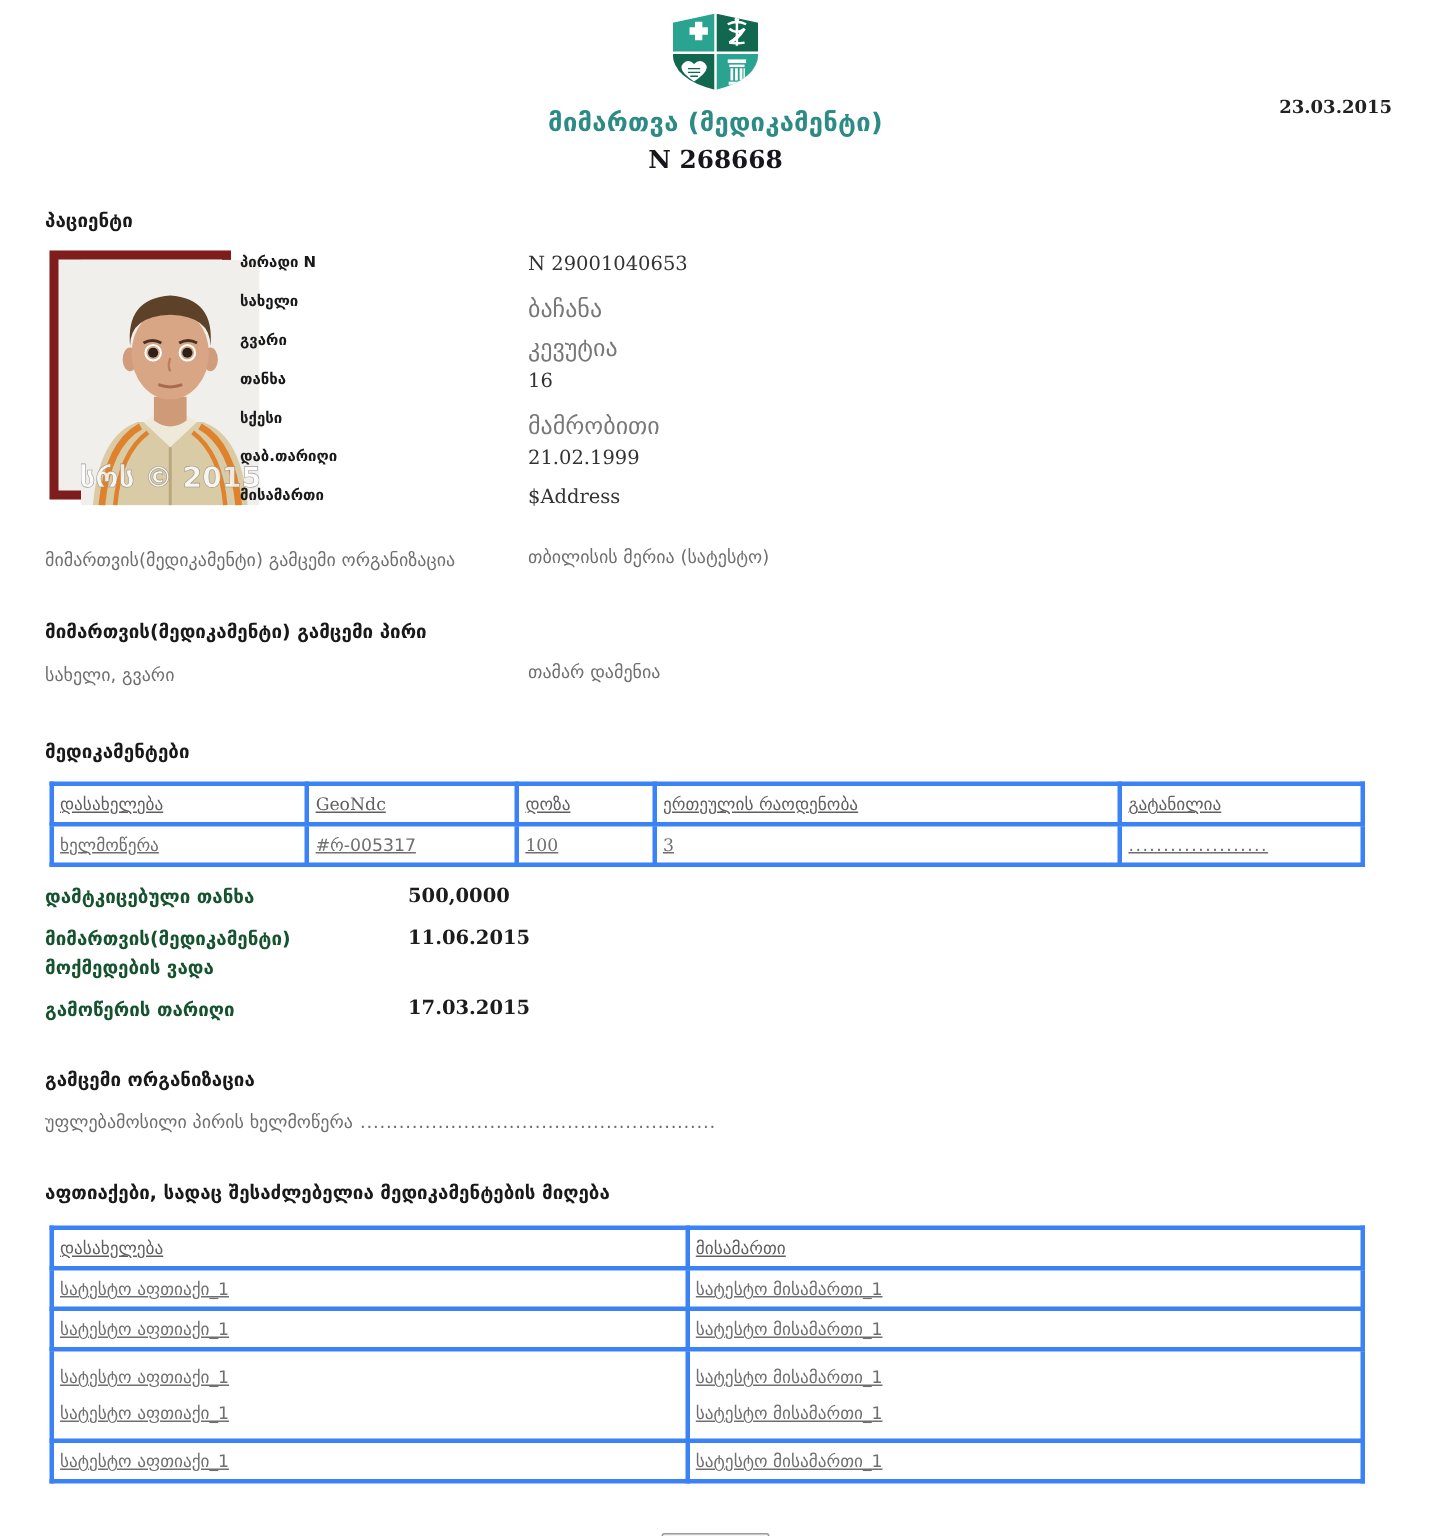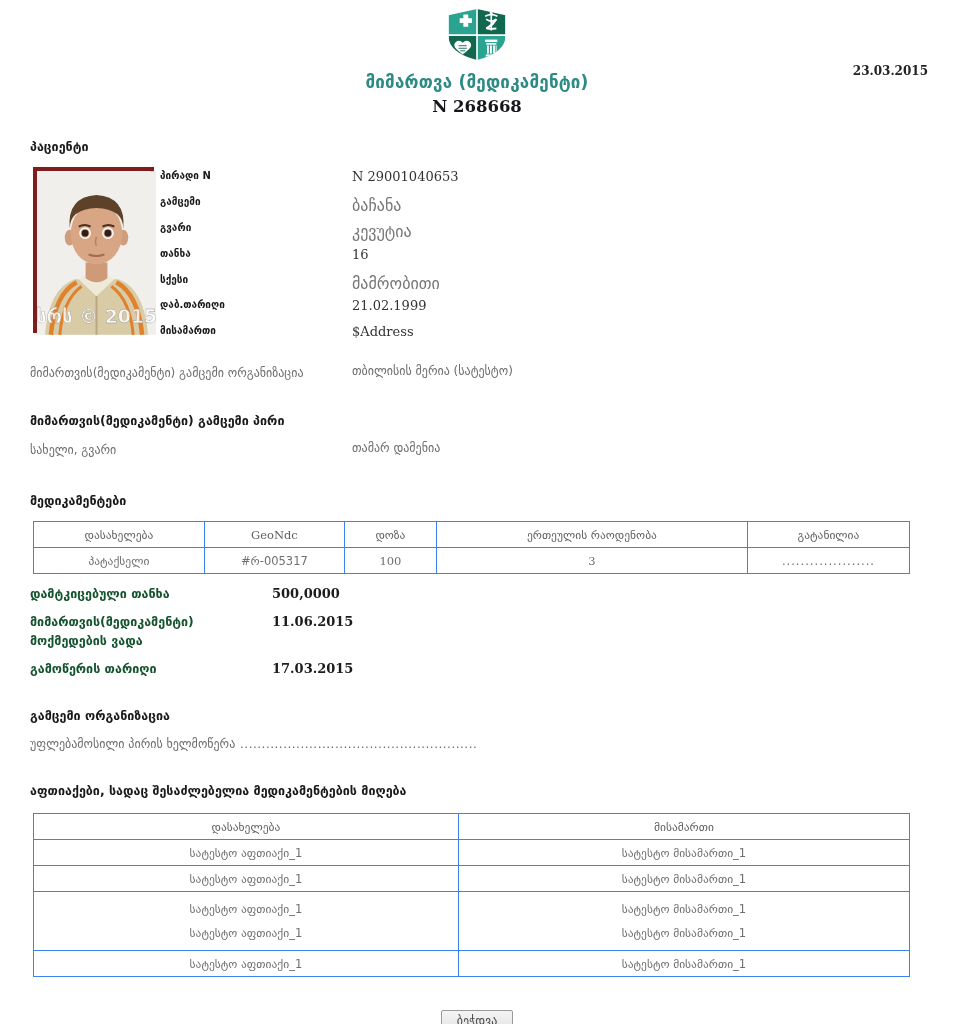--- a/index.html
+++ b/index.html
@@ -26,35 +26,35 @@
     position: absolute; top: 64px; right: 26px; font-size: 12px;
     font-weight: bold; color: #222; font-family: "DejaVu Serif", serif;
   }
 
   
   .section-heading { font-size: 12.5px; font-weight: bold; color: #191919; margin-left: 30px; }
 
   
   .patient-heading { margin-top: 23px; }
   .patient-block { display: flex; margin: 13px 0 0 33px; }
-  .photo-frame { width: 121px; height: 166px; border: 4px solid #7f1d1d; background: #f1efec; flex: 0 0 auto; }
+  .photo-frame { width: 121px; height: 166px; border: 6px solid #7f1d1d; background: #f1efec; flex: 0 0 auto; padding-left: 15px; }
   .photo-frame svg { display: block; }
   .patient-fields { margin-left: 6px; padding-top: 0; }
   .field-row { display: flex; align-items: flex-start; height: 25.9px; }
   .field-label { width: 192px; font-size: 10px; font-weight: bold; color: #191919; padding-top: 3px; }
   .field-value { font-size: 16px; color: #777; padding-top: 3px; }
   .field-value.val-dark { font-family: "DejaVu Serif", serif; color: #333; font-size: 13px; padding-top: 2px; }
 
   .pair-row { display: flex; margin-left: 30px; margin-top: 16px; }
   .pair-label { width: 322px; font-size: 12px; color: #6f6f6f; line-height: 1.55; }
   .pair-value { font-size: 12px; color: #6f6f6f; }
 
   
   table { border-collapse: collapse; margin-left: 33px; width: 877px; table-layout: fixed; }
-  th, td { border: 1px solid #3b82f6; font-weight: normal; font-size: 11.5px; color: #6f6f6f; text-align: center; padding: 5px 4px; height: 26px; }
+  th, td { border: 3px solid #3b82f6; font-weight: normal; font-size: 11.5px; color: #6f6f6f; text-align: left; padding: 5px 4px; height: 26px; text-decoration: underline; }
   th { color: #5f5f5f; }
   td.dots { letter-spacing: 1px; }
   .merged-cell div { padding: 5px 0; }
 
   
   .summary-row { display: flex; margin-left: 30px; margin-top: 9px; align-items: flex-start; }
   .summary-label { width: 242px; font-size: 12.5px; font-weight: bold; color: #14532d; line-height: 1.5; }
   .summary-value { font-family: "DejaVu Serif", serif; font-size: 13px; font-weight: bold; color: #1c1c1c; padding-top: 1px; }
 
   .signature-row { display: flex; margin-left: 30px; margin-top: 14px; }
@@ -161,21 +161,21 @@
       <text x="60" y="153" text-anchor="middle" font-size="19" font-weight="bold" fill="#ffffff" opacity="0.82" stroke="#8a8a8a" stroke-width="0.4">სრს © 2015</text>
     </svg>
   </div>
 
   <div class="patient-fields">
     <div class="field-row">
       <span class="field-label">პირადი N</span>
       <span class="field-value val-dark">N 29001040653</span>
     </div>
     <div class="field-row">
-      <span class="field-label">გამცემი</span>
+      <span class="field-label">სახელი</span>
       <span class="field-value">ბაჩანა</span>
     </div>
     <div class="field-row">
       <span class="field-label">გვარი</span>
       <span class="field-value">კევუტია</span>
     </div>
     <div class="field-row">
       <span class="field-label">თანხა</span>
       <span class="field-value val-dark">16</span>
     </div>
@@ -219,21 +219,21 @@
     <tr>
       <th>დასახელება</th>
       <th class="serif">GeoNdc</th>
       <th>დოზა</th>
       <th>ერთეულის რაოდენობა</th>
       <th>გატანილია</th>
     </tr>
   </thead>
   <tbody>
     <tr>
-      <td>პატაქსელი</td>
+      <td>ხელმოწერა</td>
       <td>#რ-005317</td>
       <td class="serif">100</td>
       <td class="serif">3</td>
       <td class="dots">....................</td>
     </tr>
   </tbody>
 </table>
 
 <div class="summary-row" style="margin-top:11px">
   <span class="summary-label">დამტკიცებული თანხა</span>

